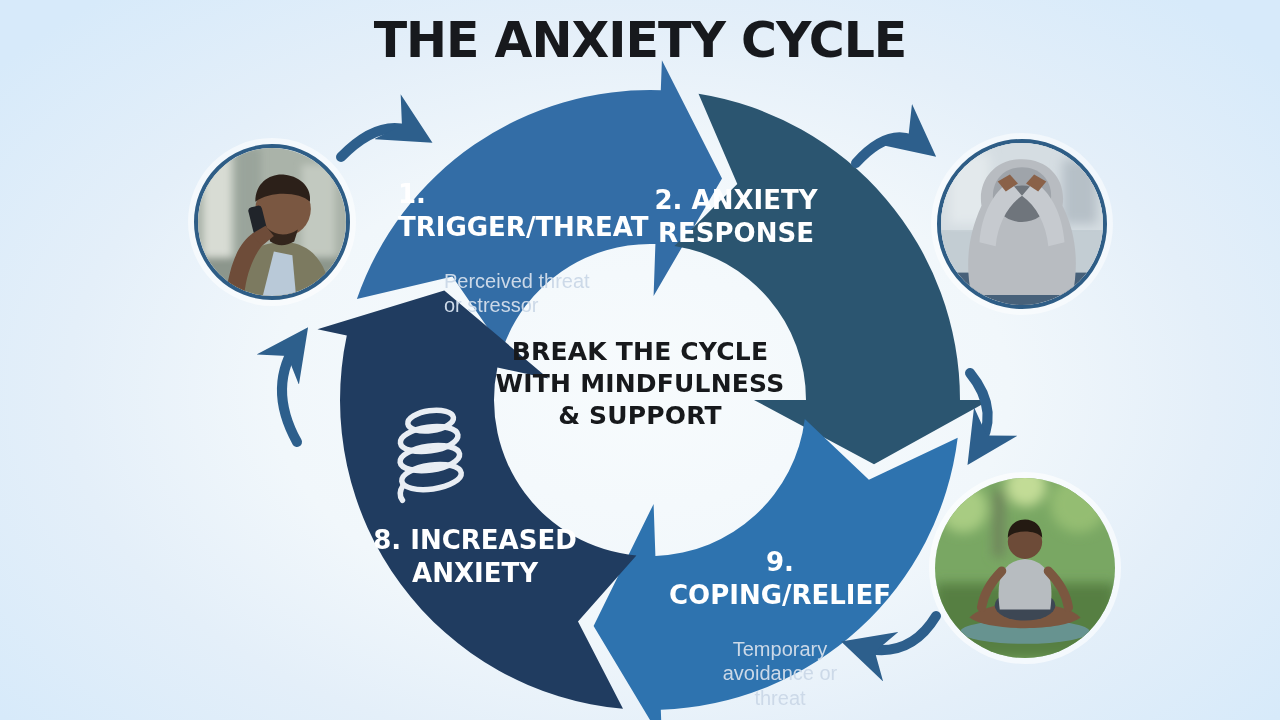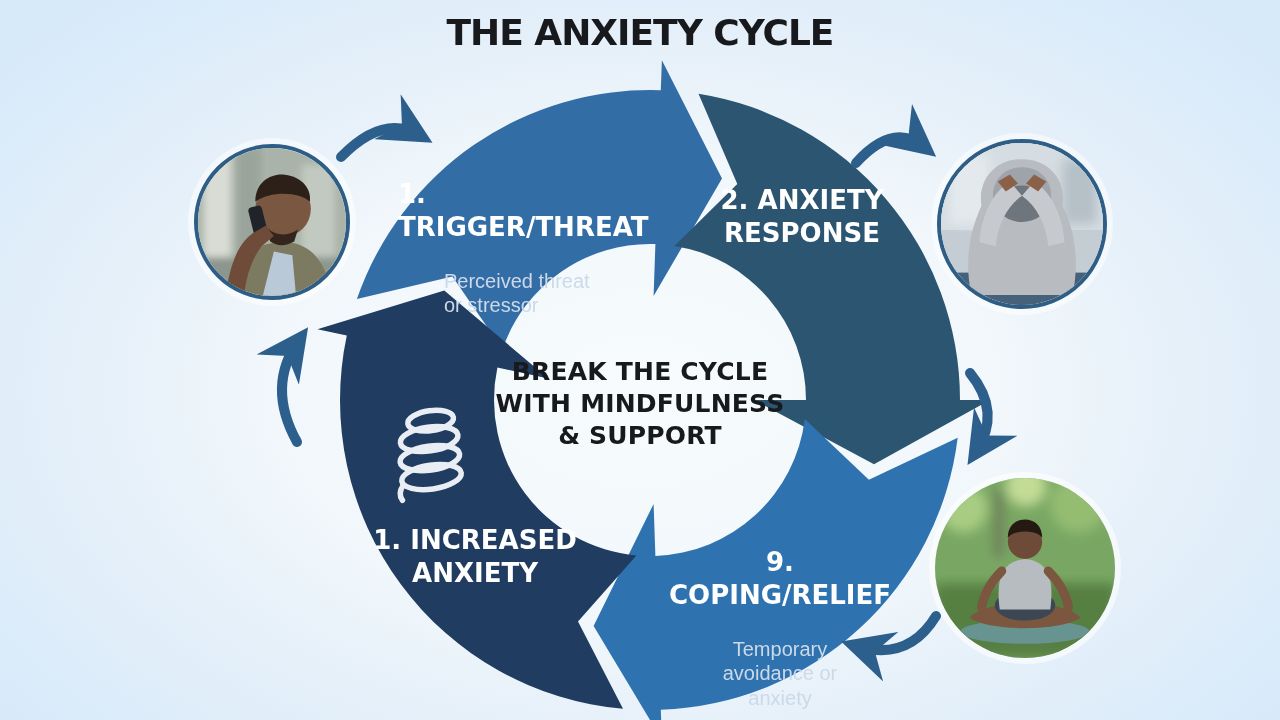--- a/index.html
+++ b/index.html
@@ -7,42 +7,42 @@
     position:relative; width:1280px; height:720px; overflow:hidden;
     font-family:"Liberation Sans", sans-serif;
     background: radial-gradient(820px 520px at 640px 390px,
       #f7fbfd 0%, #f1f7fb 45%, #e4eff9 70%, #d7eafa 100%);
   }
   #cycle-svg { position:absolute; left:0; top:0; width:1280px; height:720px; }
 
   .title {
     position:absolute; left:0; right:0; top:12px; text-align:center;
     font-family:"DejaVu Sans","Liberation Sans",sans-serif;
-    font-weight:800; font-size:36px; letter-spacing:-1px; color:#17191d;
+    font-weight:800; font-size:49px; letter-spacing:-1px; color:#17191d;
   }
 
   .stage-block { position:absolute; white-space:pre-line; }
   .stage-h {
     font-family:"DejaVu Sans","Liberation Sans",sans-serif;
     font-weight:700; font-size:26px; line-height:1.25; color:#ffffff;
     white-space:pre-line;
   }
   .stage-d {
     font-size:20px; line-height:1.22; color:#ccd9e8; margin-top:8px;
     white-space:pre-line;
   }
   .sb1 { left:398px; top:160px; width:250px; text-align:left; }
   .sb1 .stage-d { margin-left:46px; }
-  .sb2 { left:714px; top:166px; width:176px; text-align:center; }
+  .sb2 { left:648px; top:166px; width:176px; text-align:center; }
   .sb2 .stage-d { text-align:right; margin-top:6px; }
   .sb3 { left:662px; top:528px; width:236px; text-align:center; }
   .sb4 { left:372px; top:506px; width:206px; text-align:center; }
 
   .center-text {
-    position:absolute; left:420px; top:356px; width:440px; text-align:center;
+    position:absolute; left:420px; top:336px; width:440px; text-align:center;
     font-family:"DejaVu Sans","Liberation Sans",sans-serif;
     font-weight:800; font-size:25px; line-height:32px; color:#17191c;
     white-space:pre-line; letter-spacing:0.2px;
   }
 
   .photo {
     position:absolute; border-radius:50%; overflow:hidden; box-sizing:border-box;
   }
   .photo svg { display:block; width:100%; height:100%; }
   .p1 { left:194px; top:144px; width:156px; height:156px;
@@ -96,25 +96,25 @@
 
   <div class="stage-block sb2">
     <div class="stage-h">2. ANXIETY
 RESPONSE</div>
   </div>
 
   <div class="stage-block sb3">
     <div class="stage-h">9. COPING/RELIEF</div>
     <div class="stage-d">Temporary
 avoidance or
-anxiety</div>
+threat</div>
   </div>
 
   <div class="stage-block sb4">
-    <div class="stage-h">1. INCREASED
+    <div class="stage-h">8. INCREASED
 ANXIETY</div>
   </div>
 
   <div class="center-text">BREAK THE CYCLE
 WITH MINDFULNESS
 &amp; SUPPORT</div>
 
   <div class="photo p1" title="Worried man talking on a mobile phone outdoors">
     <svg viewBox="0 0 160 160">
       <defs>

